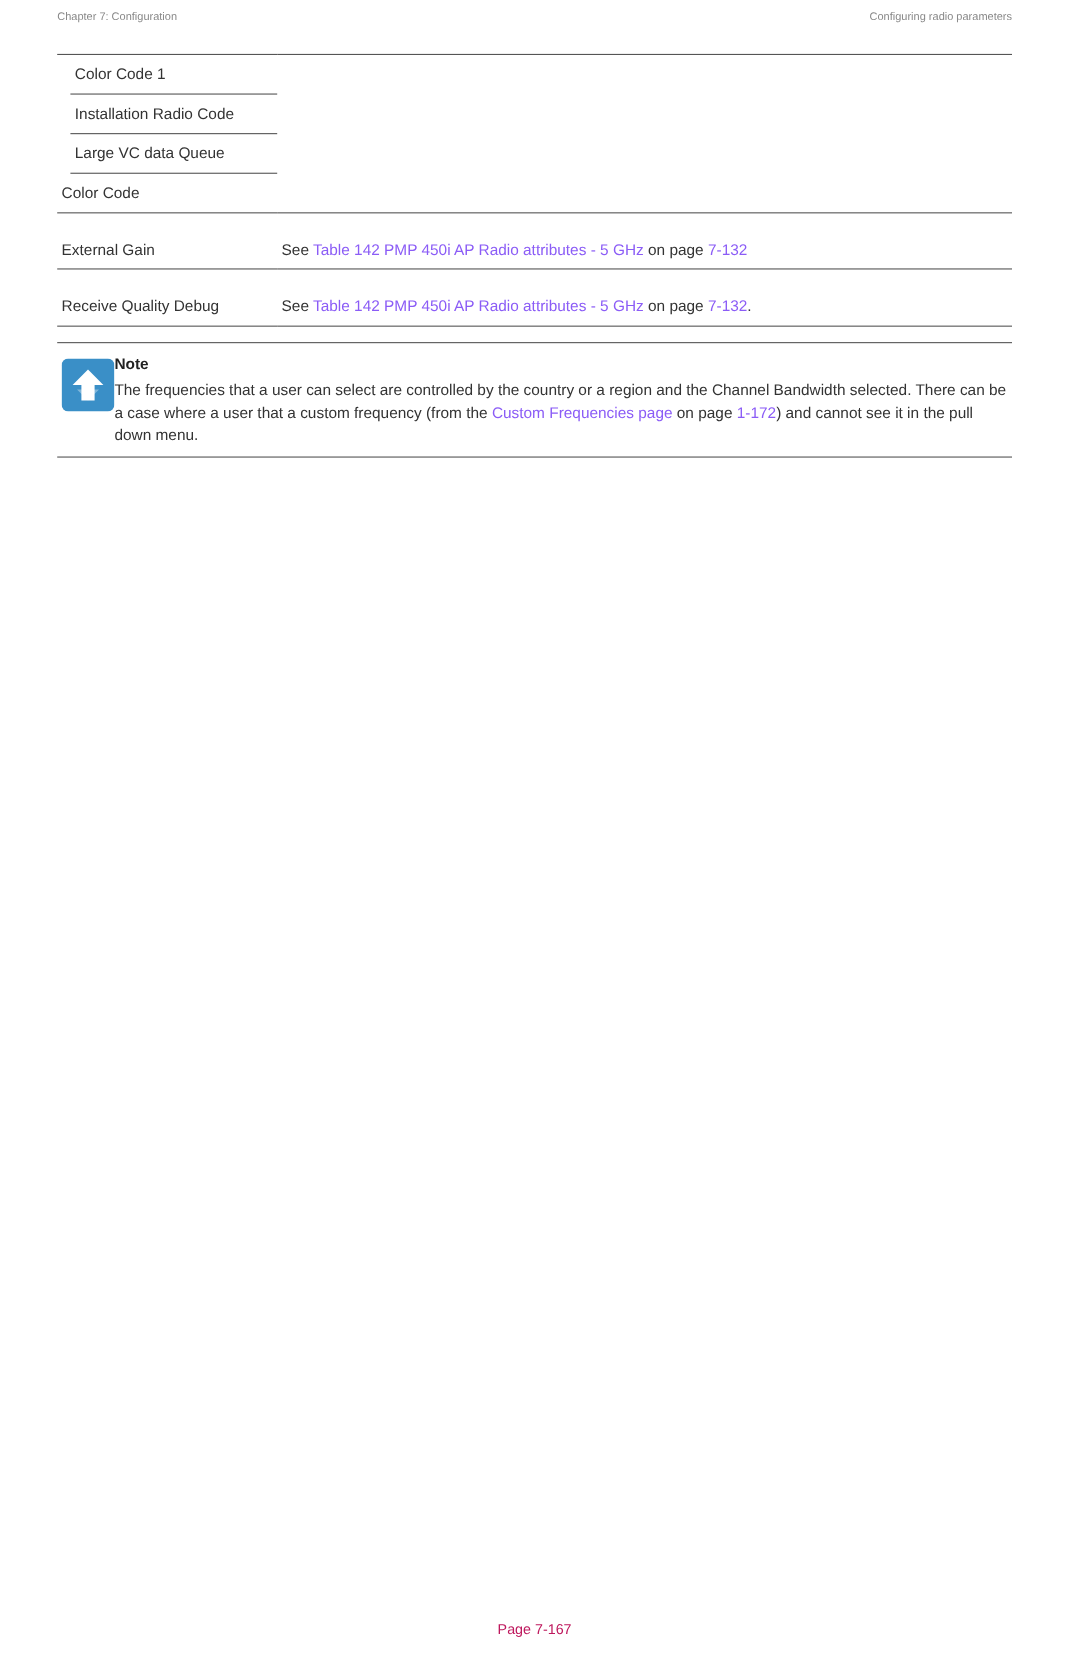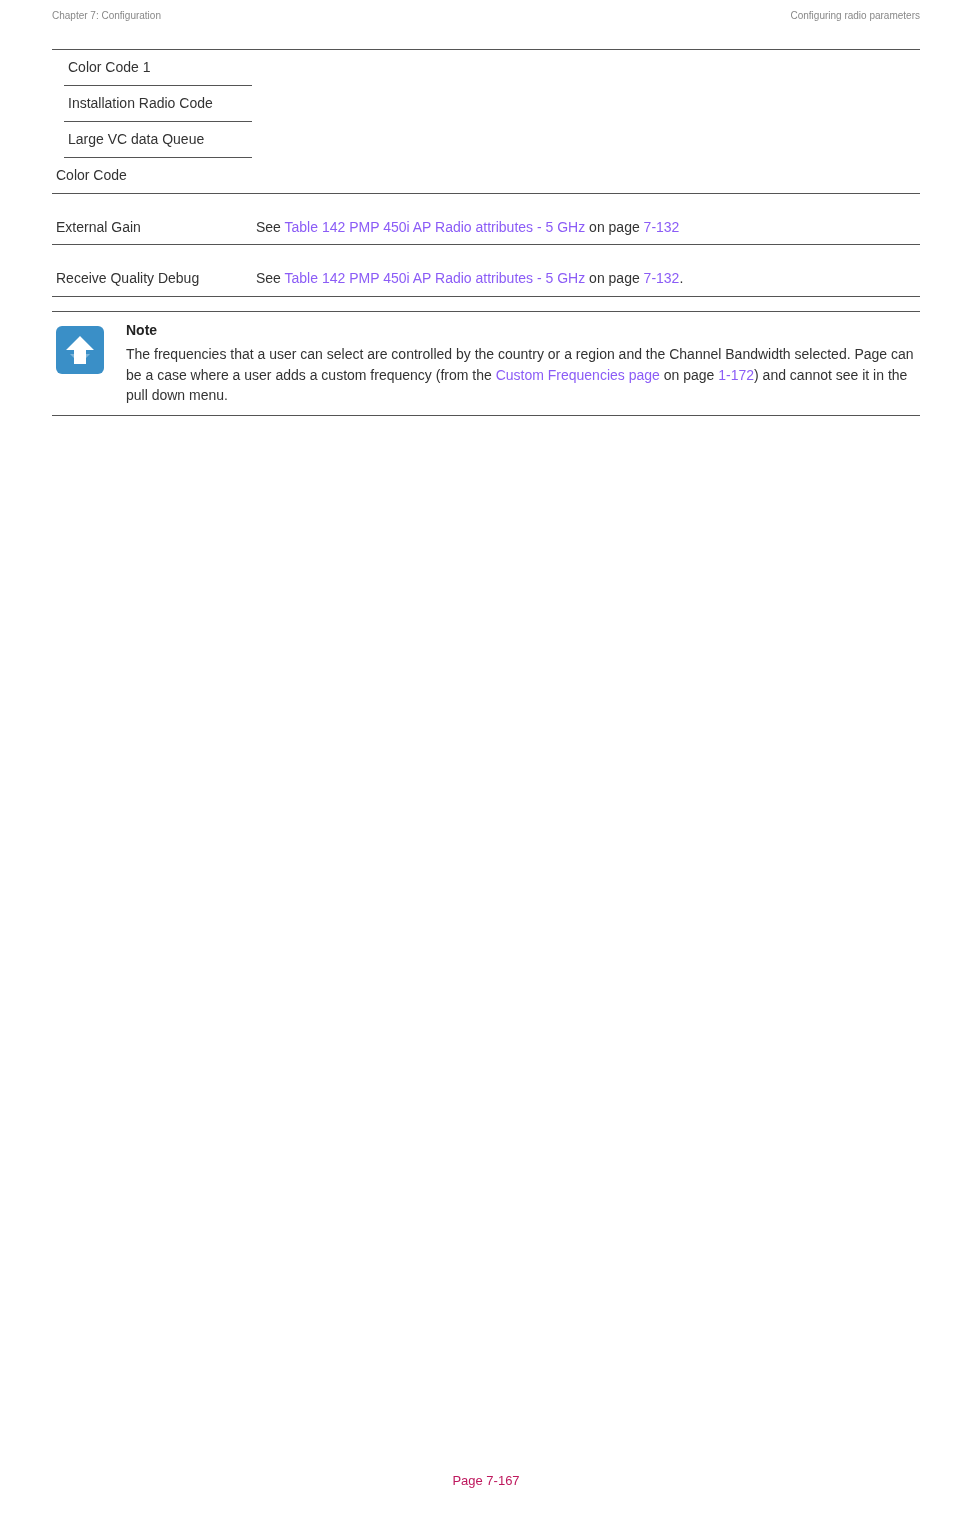--- a/index.html
+++ b/index.html
@@ -48,21 +48,20 @@
   }
   .row-sep td {
     border-bottom: 1px solid #555;
   }
   a.link { color: #8b5cf6; text-decoration: none; }
   .note-box {
     margin-top: 14px;
     border-top: 1px solid #555;
     border-bottom: 1px solid #555;
     display: flex;
-    gap: 22px;
     padding: 10px 0 10px 4px;
   }
   .note-icon {
     flex-shrink: 0;
     margin-top: 4px;
   }
   .note-body .note-title {
     font-weight: bold;
     color: #222;
     margin-bottom: 6px;
@@ -124,20 +123,20 @@
     <div class="note-icon">
       <svg width="48" height="48" viewBox="0 0 48 48">
         <rect x="0" y="0" width="48" height="48" rx="6" fill="#3a8fc7"></rect>
         <polygon points="24,10 10,24 18,24 18,38 30,38 30,24 38,24" fill="#fff"></polygon>
         <polygon points="24,38 14,28 20,28 20,16 28,16 28,28 34,28" fill="#fff" opacity="0.35"></polygon>
       </svg>
     </div>
     <div class="note-body">
       <div class="note-title">Note</div>
       <p>
-        <span>The frequencies that a user can select are controlled by the country or a region and the Channel Bandwidth selected. Page can be a case where a user adds a custom frequency (from the </span><a class="link">Custom Frequencies page</a><span> on page </span><a class="link">1-172</a><span>) and cannot see it in the pull down menu.</span>
+        <span>The frequencies that a user can select are controlled by the country or a region and the Channel Bandwidth selected. There can be a case where a user that a custom frequency (from the </span><a class="link">Custom Frequencies page</a><span> on page </span><a class="link">1-172</a><span>) and cannot see it in the pull down menu.</span>
       </p>
     </div>
   </div>
 
 </div>
 
 <div class="footer">Page 7-167</div>
 
 </body></html>

